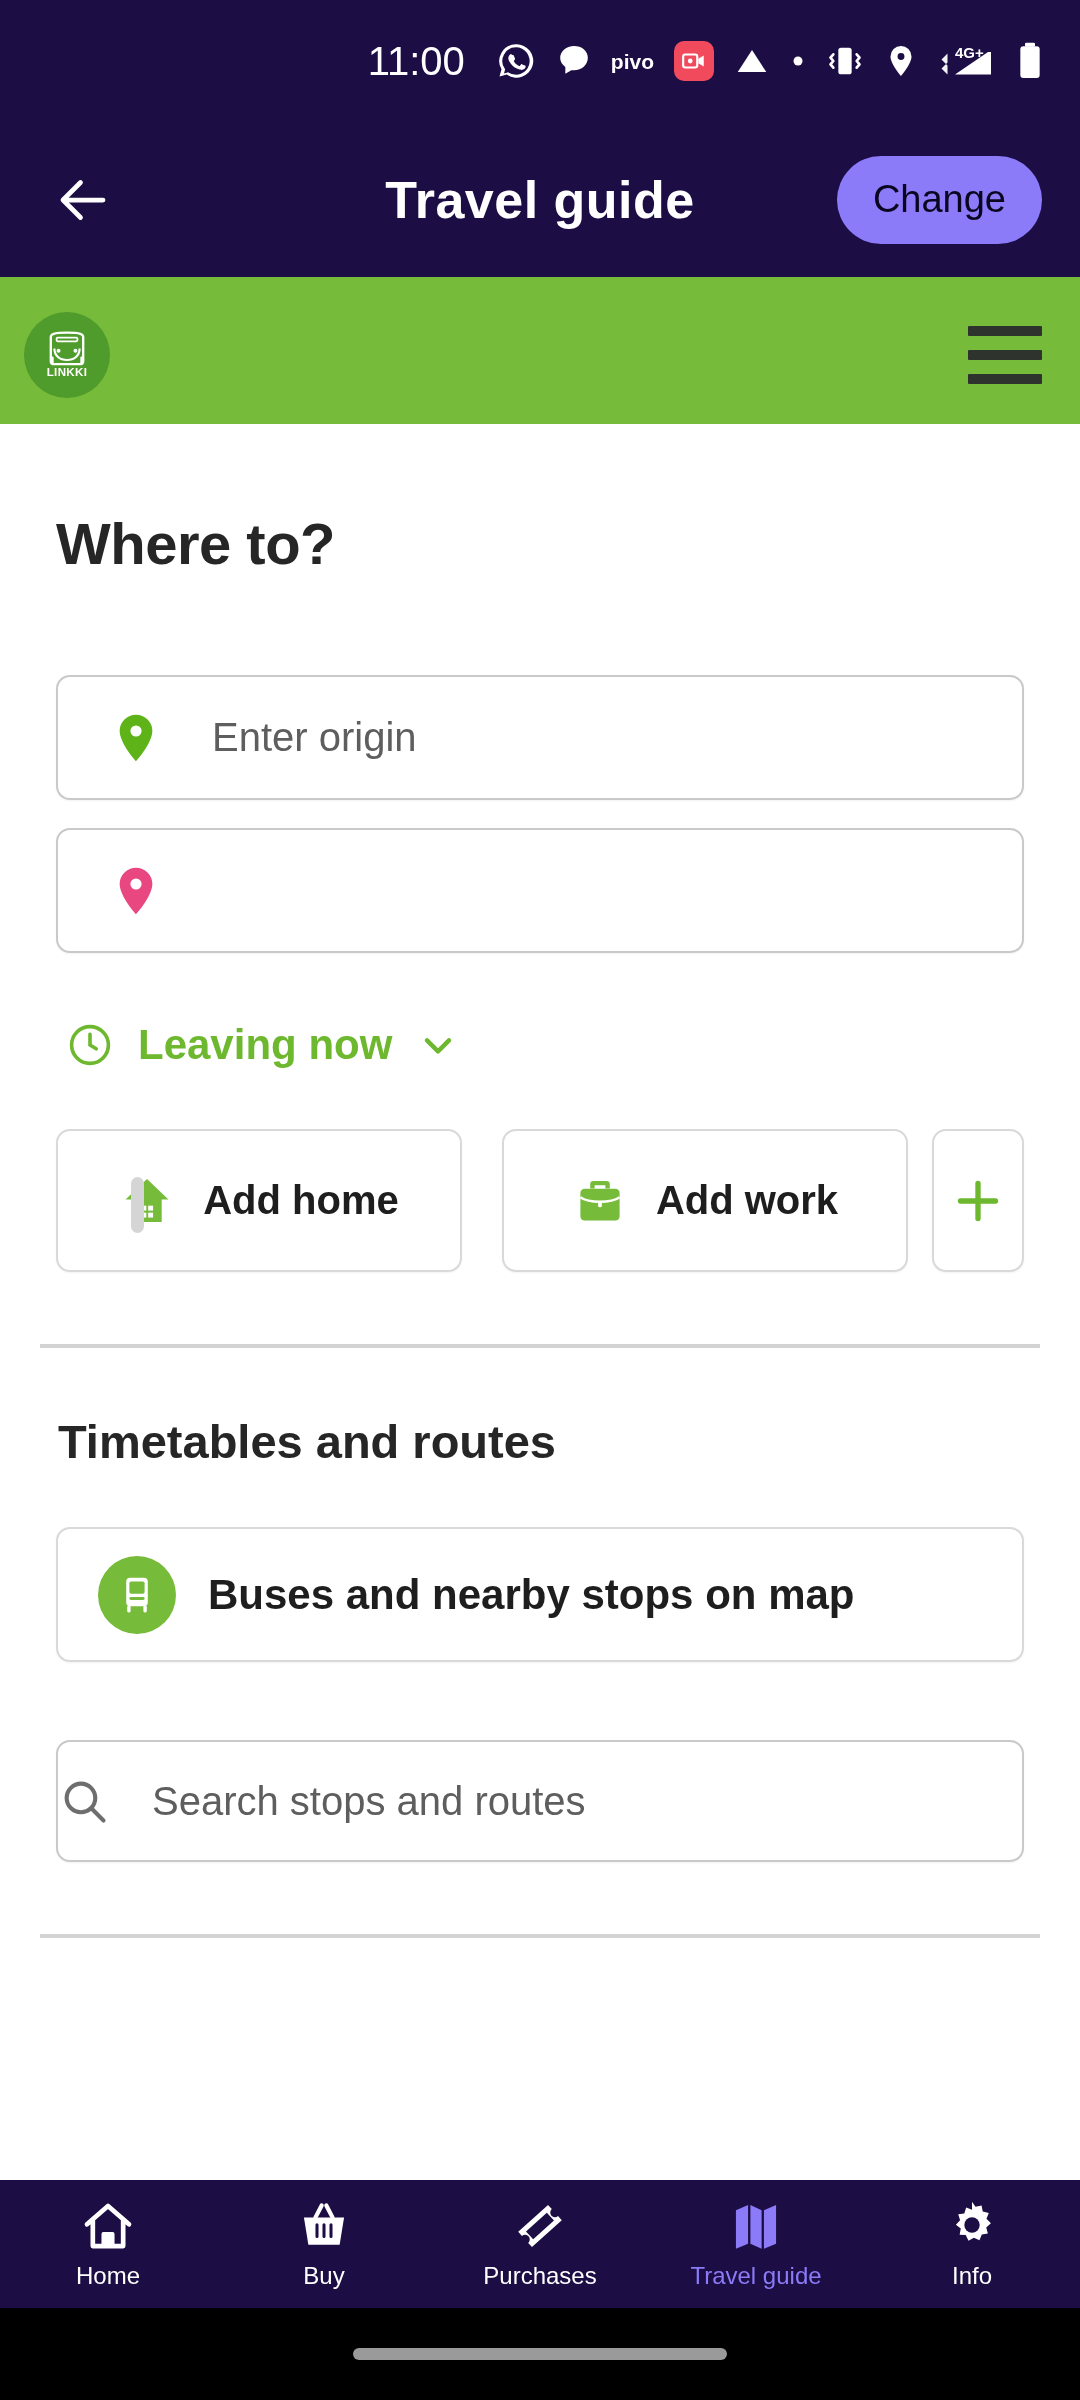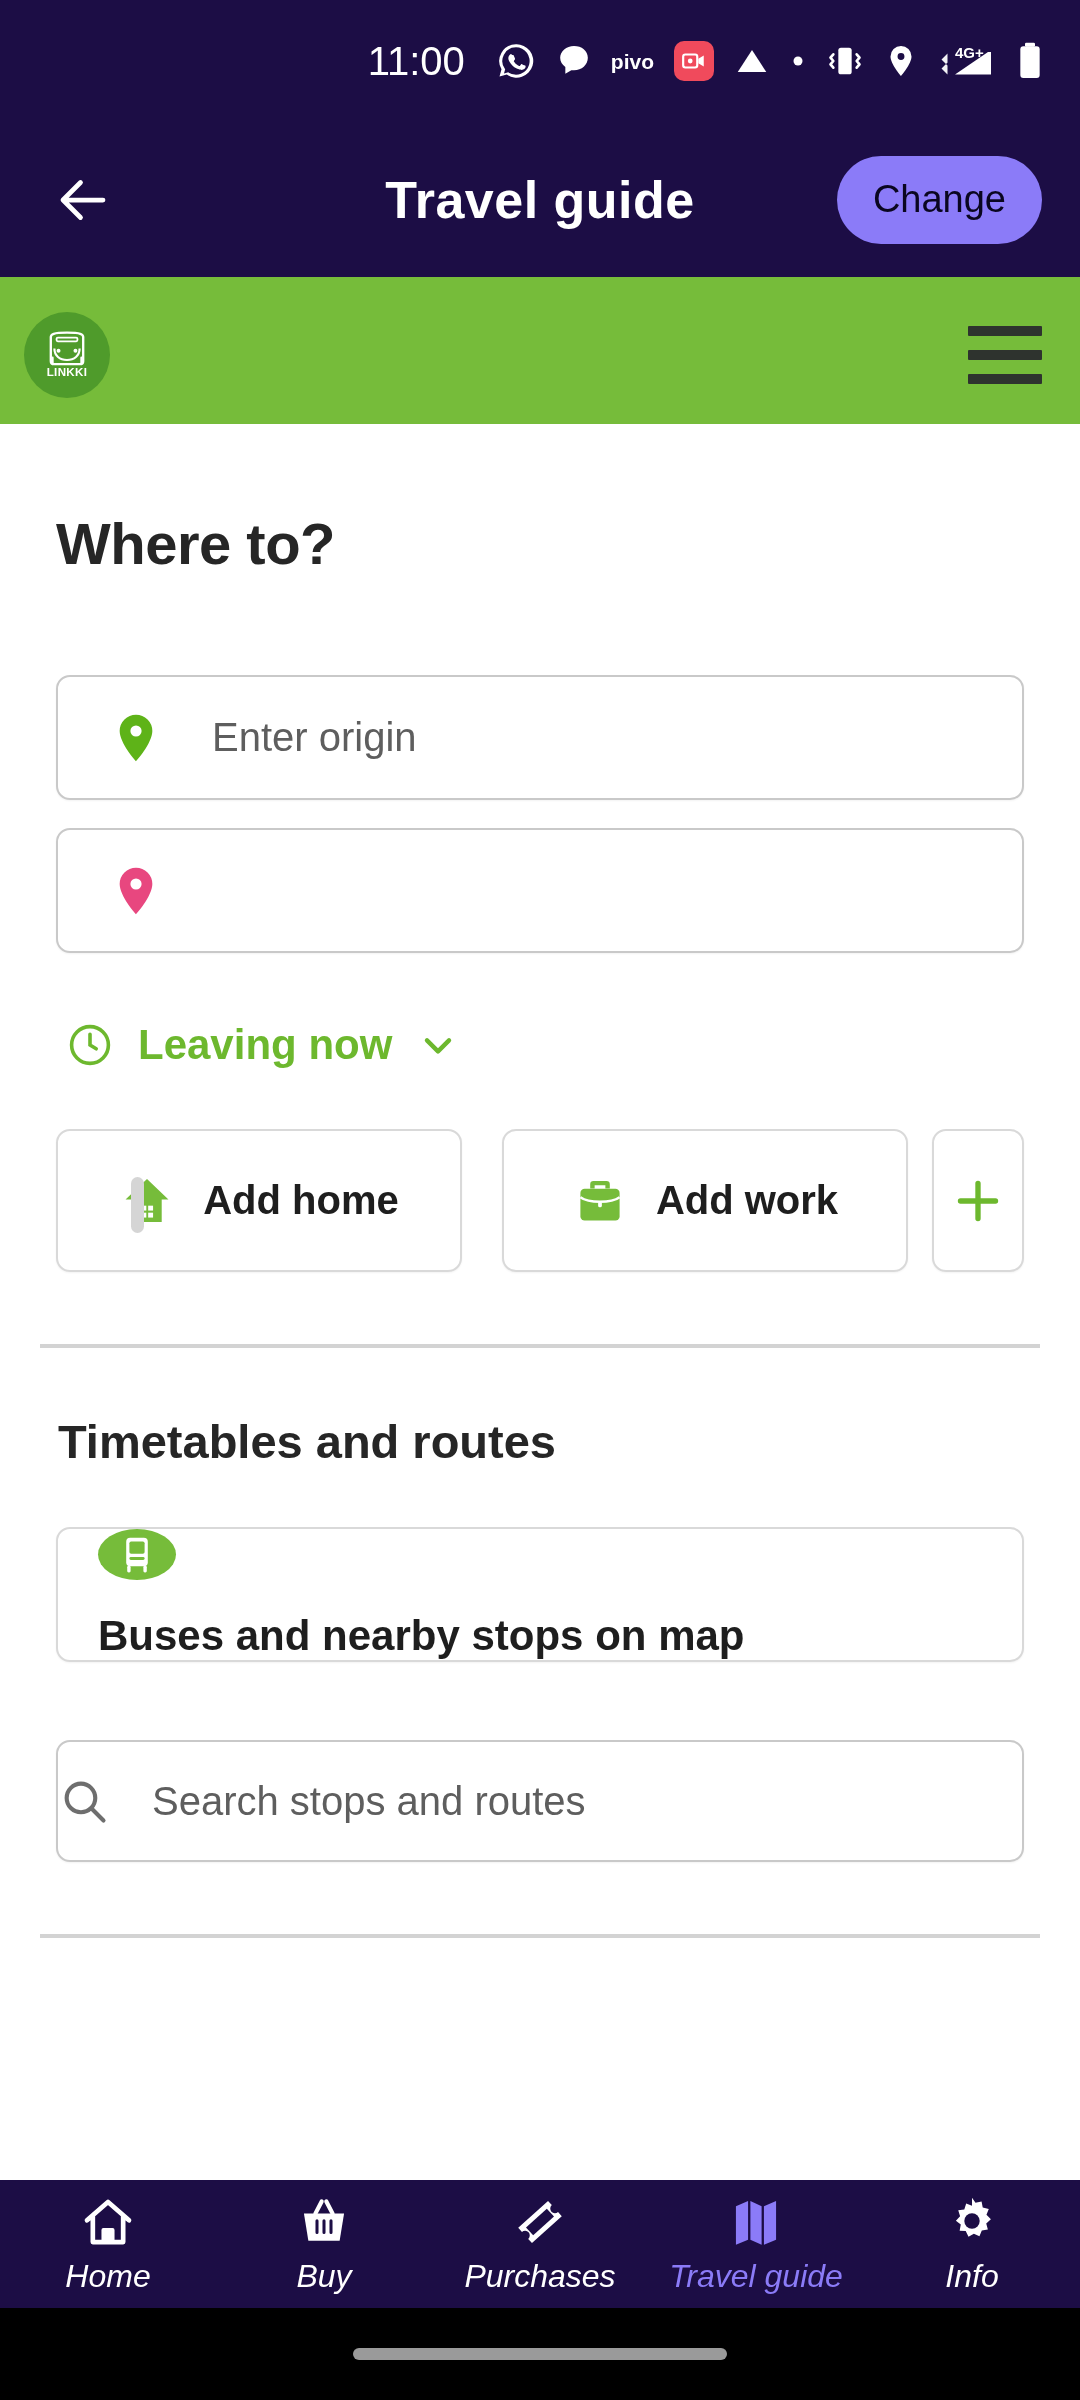--- a/index.html
+++ b/index.html
@@ -117,22 +117,22 @@
 
   .divider{ height:4px; background:#D3D3D3; margin:72px 40px 0 40px; }
 
   .h2{
     margin:66px 16px 0 58px; font-size:47px; font-weight:700; color:#262626;
   }
 
   .card{
     margin:58px 56px 0 56px; height:135px; background:#fff;
     border:2px solid #D9D9D9; border-radius:14px;
-    display:flex; align-items:flex-start; padding-left:40px; gap:32px;
-    box-shadow:0 1px 2px rgba(0,0,0,0.05); cursor:pointer;flex-direction:column;
+    display:flex; align-items:center; padding-left:40px; gap:32px;
+    box-shadow:0 1px 2px rgba(0,0,0,0.05); cursor:pointer;
   }
   .card .lbl{ font-size:42px; font-weight:700; color:#1E1E1E; }
   .buscircle{
     width:78px; height:78px; border-radius:50%; background:#76BC3A;
     display:flex; align-items:center; justify-content:center;
   }
 
   .searchbox{
     margin:78px 56px 0 56px; height:122px; background:#fff;
     border:2px solid #C9C9C9; border-radius:14px;
@@ -143,21 +143,21 @@
 
   
   .bottomnav{
     position:absolute; bottom:92px; left:0; width:1080px; height:128px;
     background:#1C0D45; display:flex; align-items:center;
   }
   .navitem{
     flex:1; display:flex; flex-direction:column; align-items:center;
     justify-content:center; gap:8px; cursor:pointer; height:100%;
   }
-  .navitem .nlbl{ font-size:32px; color:#ffffff;font-style:italic; }
+  .navitem .nlbl{ font-size:24px; color:#ffffff; }
   .navitem.active .nlbl{ color:#8B7BF8; }
   .gesture-area{
     position:absolute; bottom:0; left:0; width:1080px; height:92px;
     background:#000000; display:flex; align-items:center; justify-content:center;
   }
   .gesture-bar{ width:374px; height:12px; border-radius:6px; background:#9A9A9A; }
 </style>
 </head>
 <body>
 

